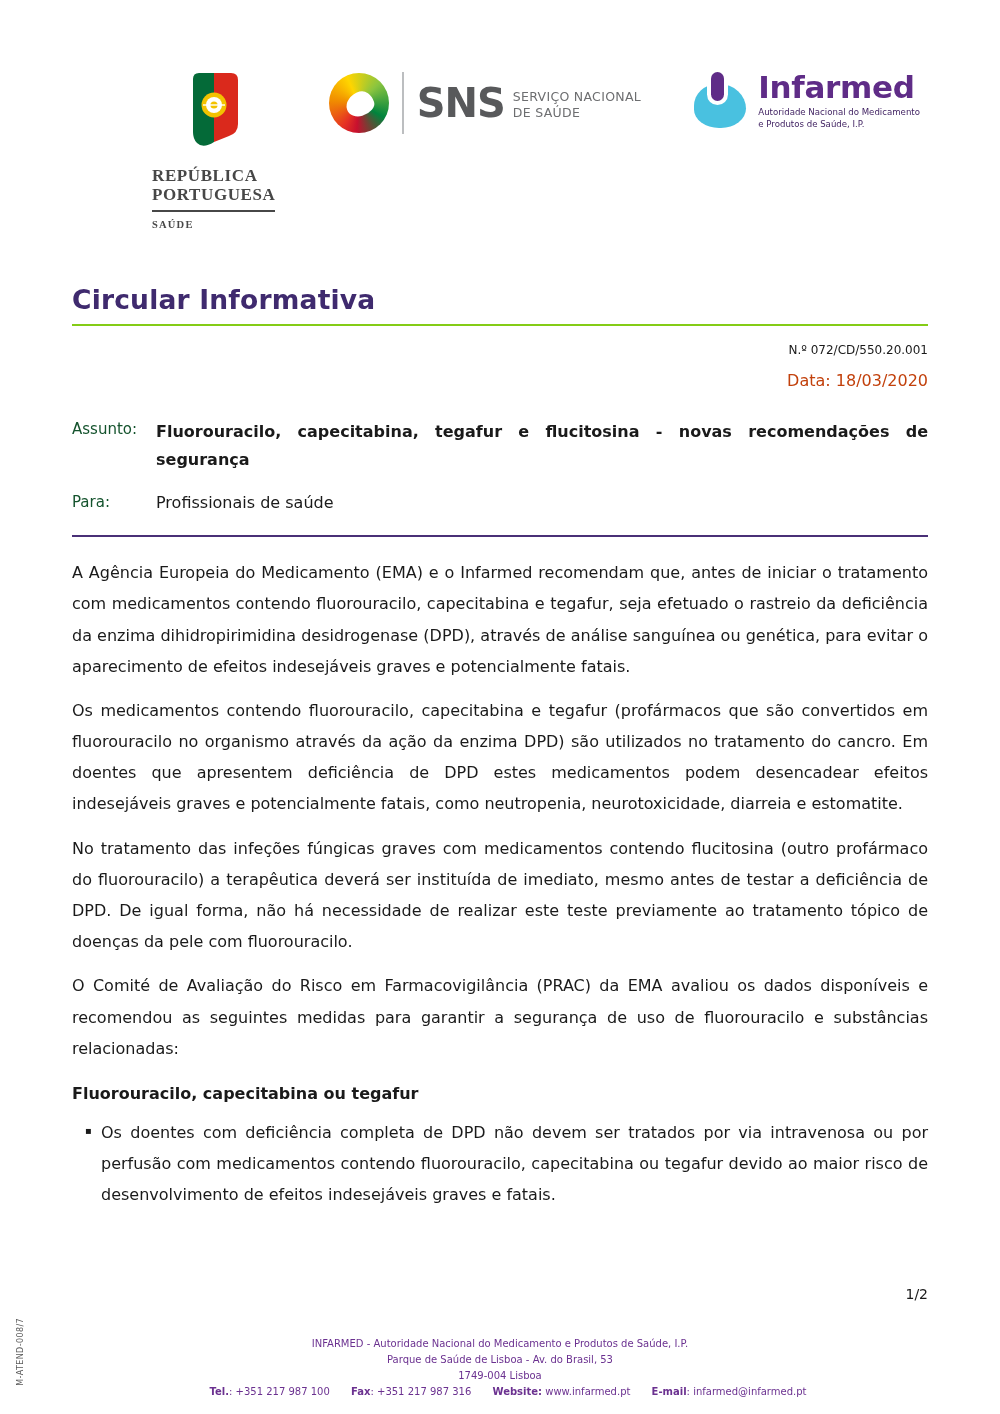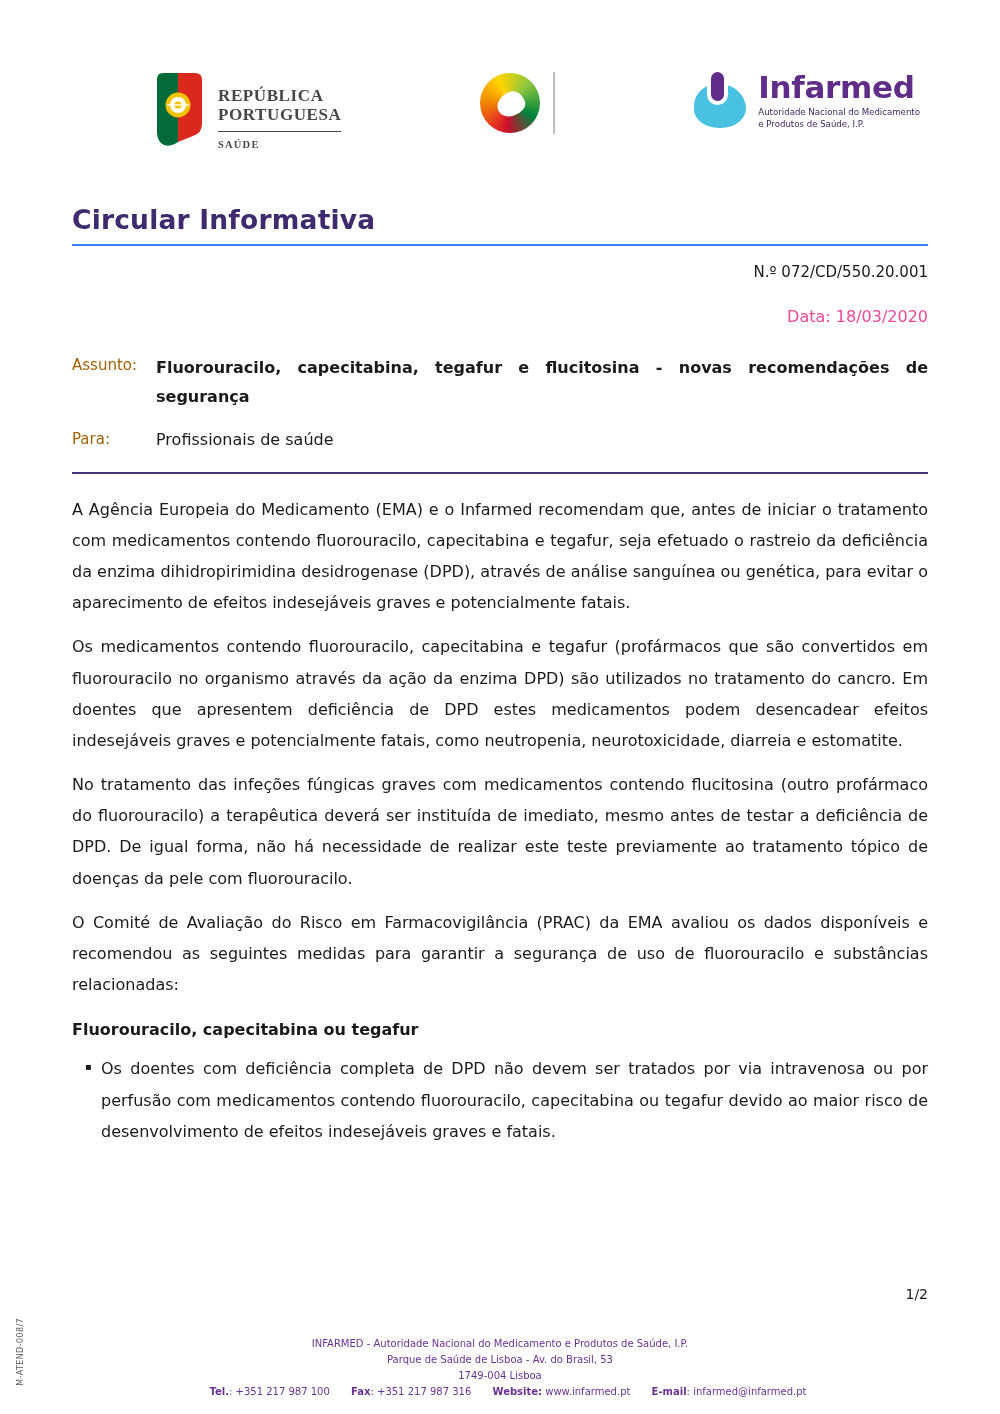--- a/index.html
+++ b/index.html
@@ -5,21 +5,21 @@
   * { margin:0; padding:0; box-sizing:border-box; }
   html,body { background:#ffffff; }
   body { font-family:"DejaVu Sans","Liberation Sans",sans-serif; color:#1a1a1a; }
   .page { position:relative; width:1000px; height:1414px; margin:0 auto; background:#fff; overflow:hidden; }
 
   
   .logos { display:flex; align-items:flex-start; justify-content:space-between; padding:72px 80px 0 152px; }
   .logo { display:flex; align-items:center; }
 
   
-  .logo-rp { gap:14px; align-items:flex-end; }
+  .logo-rp { gap:14px; align-items:center;flex-direction:column; }
   .rp-flag { flex:0 0 auto; }
   .rp-textcol { padding-top:2px; }
   .rp-name { font-family:"Liberation Serif","DejaVu Serif",serif; font-weight:bold; color:#474747; font-size:17px; line-height:1.12; letter-spacing:.6px; }
   .rp-rule { height:1.5px; background:#474747; margin:6px 0 7px 0; }
   .rp-ministry { font-family:"Liberation Serif","DejaVu Serif",serif; font-weight:bold; color:#474747; font-size:10.5px; letter-spacing:1.2px; }
 
   
   .logo-sns { gap:13px; }
   .sns-circle { width:60px; height:60px; border-radius:50%; position:relative; flex:0 0 auto;
     background:conic-gradient(from 215deg,#e63323 0deg,#f08c00 60deg,#ffd500 120deg,#8bc53f 190deg,#00843d 265deg,#c8102e 330deg,#e63323 360deg); }
@@ -32,27 +32,27 @@
   
   .logo-inf { gap:12px; align-items:flex-start; }
   .inf-icon { position:relative; width:52px; height:56px; flex:0 0 auto; }
   .inf-cup { position:absolute; left:0; top:12px; width:52px; height:44px; background:#49c1e0; border-radius:46% 54% 50% 50% / 52% 58% 46% 44%; }
   .inf-pill { position:absolute; left:17px; top:0; width:13px; height:29px; background:#5f2c87; border-radius:7px; box-shadow:0 0 0 4px #ffffff; }
   .inf-name { color:#5f2c87; font-size:31px; font-weight:600; line-height:1; letter-spacing:-.3px; }
   .inf-tag { color:#3d1e5f; font-size:8.6px; line-height:1.35; margin-top:4px; }
 
   
   .content { margin:0 72px; }
-  .doc-title { margin-top:54px; font-size:26.5px; font-weight:bold; color:#3f2a6e; letter-spacing:.2px; padding-bottom:9px; border-bottom:2px solid #3b82f6; }
-  .ref-line { text-align:right; font-size:15px; margin-top:17px; color:#1a1a1a; }
-  .date-line { text-align:right; font-size:16px; margin-top:26px; color:#ec4899; }
+  .doc-title { margin-top:54px; font-size:26.5px; font-weight:bold; color:#3f2a6e; letter-spacing:.2px; padding-bottom:9px; border-bottom:2px solid #84cc16; }
+  .ref-line { text-align:right; font-size:12px; margin-top:17px; color:#1a1a1a; }
+  .date-line { text-align:right; font-size:16px; margin-top:14px; color:#c2410c; }
 
   .meta { margin-top:28px; }
   .meta-row { display:flex; margin-bottom:16px; }
-  .meta-label { flex:0 0 84px; font-size:15px; color:#a16207; padding-top:2px; }
+  .meta-label { flex:0 0 84px; font-size:15px; color:#14532d; padding-top:2px; }
   .meta-value { flex:1; font-size:16px; }
   .meta-assunto { font-weight:bold; text-align:justify; line-height:1.8; }
   .meta-para { line-height:1.5; }
   .meta-contacto { line-height:1.5; text-align:justify; }
   .link { color:#0563c1; text-decoration:underline; cursor:pointer; }
 
   .purple-rule { border:none; height:2px; background:#4a3077; margin:20px 0 0 0; }
 
   .bodytext { margin-top:20px; }
   .bodytext p { font-size:16px; line-height:1.95; text-align:justify; margin-bottom:13px; }
@@ -91,20 +91,27 @@
         <div class="rp-name">REPÚBLICA</div>
         <div class="rp-name">PORTUGUESA</div>
         <div class="rp-rule"></div>
         <div class="rp-ministry">SAÚDE</div>
       </div>
     </div>
 
     <div class="logo logo-sns">
       <div class="sns-circle"></div>
       <div class="sns-divider"></div>
+      <div class="sns-text">
+        <span class="sns-acronym">SNS</span>
+        <span class="sns-sub">
+          <div>SERVIÇO NACIONAL</div>
+          <div>DE SAÚDE</div>
+        </span>
+      </div>
     </div>
 
     <div class="logo logo-inf">
       <div class="inf-icon">
         <div class="inf-cup"></div>
         <div class="inf-pill"></div>
       </div>
       <div>
         <div class="inf-name">Infarmed</div>
         <div class="inf-tag">

